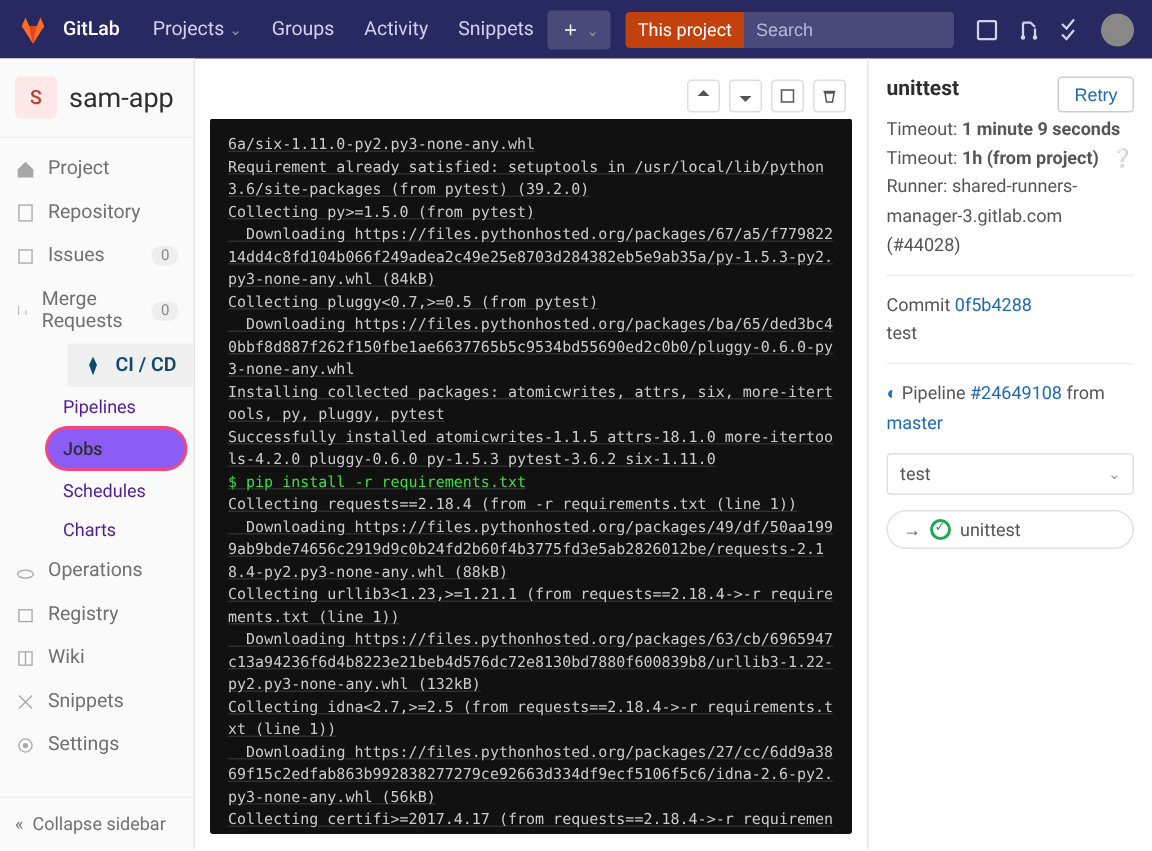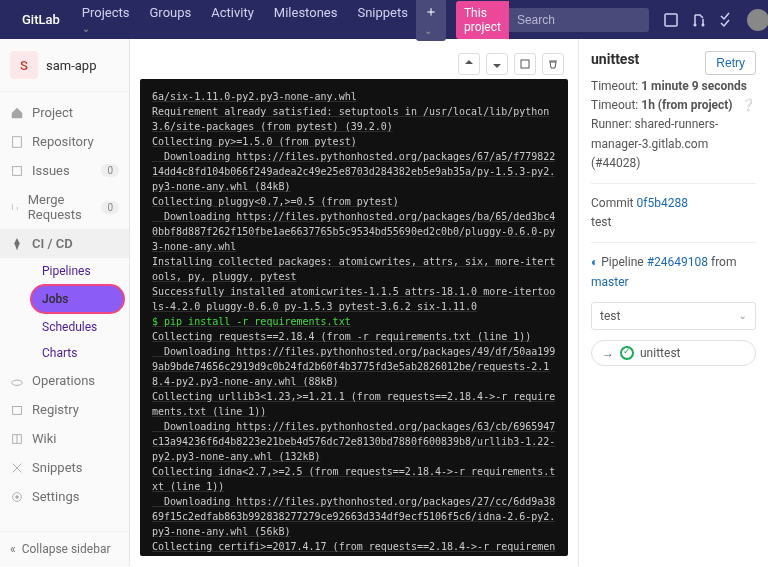--- a/index.html
+++ b/index.html
@@ -3,37 +3,37 @@
 <meta charset="utf-8">
 <style>
 * { box-sizing: border-box; margin: 0; padding: 0; }
 body { font-family: -apple-system, BlinkMacSystemFont, "Segoe UI", Roboto, sans-serif; font-size: 13px; color: #2e2e2e; background: #fff; }
 .topbar { height: 39px; background: #292961; color: #fff; display: flex; align-items: center; padding: 0 12px; }
 .topbar .logo { width: 20px; height: 20px; margin-right: 10px; }
 .topbar .nav { display: flex; gap: 4px; }
 .topbar .nav a { color: #d1d1f0; padding: 6px 8px; font-size: 13px; text-decoration: none; }
 .topbar .spacer { flex: 1; }
 .topbar .search-wrap { display: flex; align-items: center; }
-.topbar .scope { background: #ec4899; color: #fff; padding: 5px 8px; border-radius: 3px 0 0 3px; font-size: 12px; }
+.topbar .scope { background: #c2410c; color: #fff; padding: 5px 8px; border-radius: 3px 0 0 3px; font-size: 12px; }
 .topbar input { background: #4a4a7a; border: none; color: #e5e5e5; padding: 5px 8px; font-size: 12px; width: 140px; border-radius: 0 3px 3px 0; }
 .topbar input::placeholder { color: #b8b8d6; }
 .topbar .icons { display: flex; gap: 12px; margin-left: 14px; align-items: center; }
 .topbar .ticon { color: #d1d1f0; width: 16px; height: 16px; }
 .topbar .plus { background: #4a4a7a; padding: 4px 8px; border-radius: 3px; font-size: 14px; }
 .topbar .avatar { width: 22px; height: 22px; border-radius: 50%; background: #888; }
 .layout { display: flex; height: calc(100vh - 40px); }
 .sidebar { width: 130px; border-right: 1px solid #e5e5e5; display: flex; flex-direction: column; background: #fafafa; }
 .sb-header { display: flex; align-items: center; gap: 8px; padding: 12px 10px; border-bottom: 1px solid #eee; }
 .sb-avatar { width: 28px; height: 28px; border-radius: 4px; background: #fce8e8; color: #c0392b; display: flex; align-items: center; justify-content: center; font-weight: 500; }
-.sb-title { font-size: 13px; }
+.sb-title { font-size: 18px; }
 .sb-nav { flex: 1; padding: 6px 0; overflow-y: auto; }
 .sb-item { display: flex; align-items: center; gap: 8px; padding: 7px 10px; color: #707070; cursor: pointer; font-size: 13px; }
 .sb-item .sicon { width: 14px; height: 14px; opacity: 0.6; }
 .sb-item .badge { margin-left: auto; background: #eee; color: #888; border-radius: 8px; font-size: 10px; padding: 1px 6px; }
-.sb-item.active { color: #737373; font-weight: 600; background: #f0f0f0; }
+.sb-item.active { color: #0c4a6e; font-weight: 600; background: #f0f0f0; margin-left: 45px; }
 .sb-sub { padding-left: 32px; }
 .sb-sub .sb-subitem { padding: 6px 10px; color: #4c1d95; cursor: pointer; font-size: 12px; }
 .sb-sub .sb-subitem.current { background: #8b5cf6; border-radius: 14px; box-shadow: 0 0 0 2px #f24582; color: #2e2e2e; font-weight: 500; margin: 2px 6px 2px 0; }
 .sb-footer { border-top: 1px solid #eee; padding: 10px; color: #707070; font-size: 12px; display: flex; align-items: center; gap: 6px; cursor: pointer; }
 .main { flex: 1; display: flex; }
 .job-log-wrap { flex: 1; padding: 10px; display: flex; flex-direction: column; text-decoration: underline; }
 .log-toolbar { display: flex; justify-content: flex-end; gap: 6px; padding: 4px; }
 .log-toolbar .tbtn { width: 22px; height: 22px; border: 1px solid #ddd; border-radius: 3px; display:flex; align-items:center; justify-content:center; cursor:pointer; background:#fff; }
 .terminal { flex: 1; background: #111; color: #ccc; font-family: Menlo, Monaco, Consolas, monospace; font-size: 10px; line-height: 1.5; padding: 10px 12px; overflow: auto; white-space: pre-wrap; word-break: break-all; border-radius: 2px; }
 .terminal .cmd { color: #3fdd3f; }
@@ -56,21 +56,20 @@
 <div class="topbar">
   <svg class="logo" viewBox="0 0 24 24">
       <path fill="#fc6d26" d="M12 23L3 9l3-7 3 7h6l3-7 3 7z"></path>
       <path fill="#e24329" d="M12 23L9 9h6z"></path>
     </svg>
   <span style="font-weight:500;margin-right:14px;">GitLab</span>
   <div class="nav">
     <a><span>Projects</span> <span class="chev">⌄</span></a>
     <a>Groups</a>
     <a>Activity</a>
-    <a>Milestones</a>
     <a>Snippets</a>
   </div>
   <div class="spacer"></div>
   <span class="plus">＋ <span class="chev">⌄</span></span>
   <div class="search-wrap" style="margin-left:10px;">
     <span class="scope">This project</span>
     <input placeholder="Search" style="">
   </div>
   <div class="icons">
     <svg class="ticon" viewBox="0 0 16 16">

